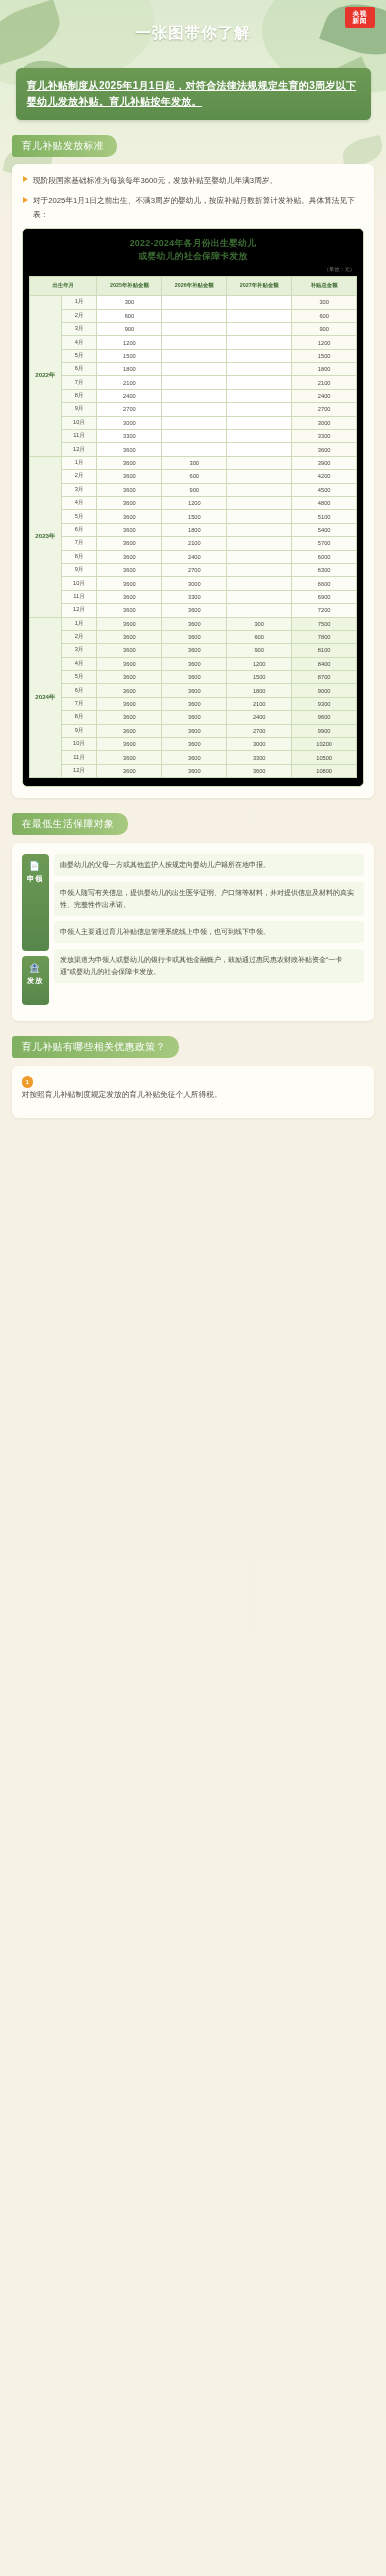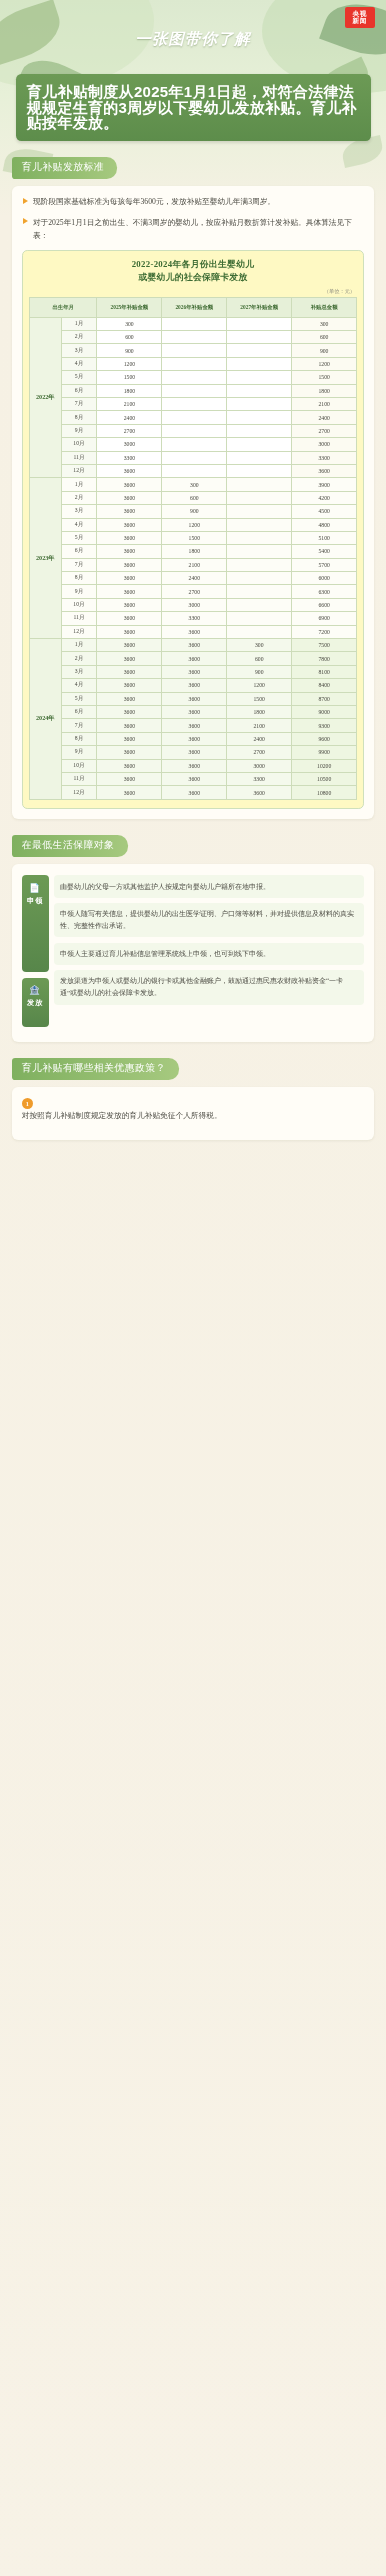--- a/index.html
+++ b/index.html
@@ -44,23 +44,22 @@
     padding-top: 2.6px;
     letter-spacing: 0.5px;
     z-index: 5;
   }
   .logo span { display:block; }
 
   
   .title-wrap {
     position: relative;
     z-index: 3;
-    padding-top: 29px;
+    padding-top: 23px;
     text-align: center;
-    font-style: italic;
   }
   .title-1 {
     font-size: 15.5px;
     font-weight: bold;
     color: #ffffff;
     letter-spacing: 1px;
     text-shadow: 0 1px 1.5px rgba(60,90,40,.35);
   }
   .title-2 {
     margin-top: 6.2px;
@@ -73,25 +72,26 @@
 
   
   .intro {
     position: relative;
     z-index: 3;
     margin: 24px 15.5px 0 15.5px;
     padding: 10.3px 11.3px;
     border-radius: 5.2px;
     background: linear-gradient(180deg,#6c9a55 0%, #5d8d4b 100%);
     color: #fff;
-    font-size: 15px;
+    font-size: 10px;
     line-height: 15.5px;
     font-weight: bold;
     letter-spacing: 0.3px;
     box-shadow: 0 1.5px 3.1px rgba(0,0,0,.12);
+    text-decoration: underline;
   }
 
   
   .section { position: relative; z-index: 3; margin: 15.5px 12.4px 0 12.4px; }
   .sec-head {
     display: inline-block;
     background: linear-gradient(90deg,#7fb05f 0%, #a6c97f 100%);
     color: #fff;
     font-size: 9.8px;
     font-weight: normal;
@@ -104,42 +104,41 @@
     content:"";
     position:absolute; left:-3.1px; top:50%;
     width: 0; height:0;
   }
   .card {
     margin-top: 7.2px;
     background: #fffdf7;
     border-radius: 6.2px;
     padding: 9.3px 9.3px 10.3px 9.3px;
     box-shadow: 0 1px 2.6px rgba(120,120,90,.12);
-    font-family: Liberation Serif, serif;
   }
   .bullet-row { display: flex; margin-bottom: 7.2px; }
   .bullet-row:last-child { margin-bottom: 0; }
   .tri {
     flex: 0 0 auto;
     width: 0; height: 0;
     border-left: 5.2px solid #f0a32e;
     border-top: 3.6px solid transparent;
     border-bottom: 3.6px solid transparent;
     margin: 2.6px 5.2px 0 1px;
   }
   .btext {
     font-size: 7.7px;
     line-height: 13.4px;
     color: #4b4a42;
   }
 
   
   .tbl-block {
     margin-top: 4px;
-    background: #fef9c3;
+    background: #000000;
     border: 0.5px solid #cfe0bb;
     border-radius: 5.2px;
     padding: 7.2px 6.2px 8.2px 6.2px;
   }
   .tbl-title {
     text-align:center;
     font-size: 8.8px;
     font-weight: bold;
     color: #3c6b33;
     line-height: 13.4px;

